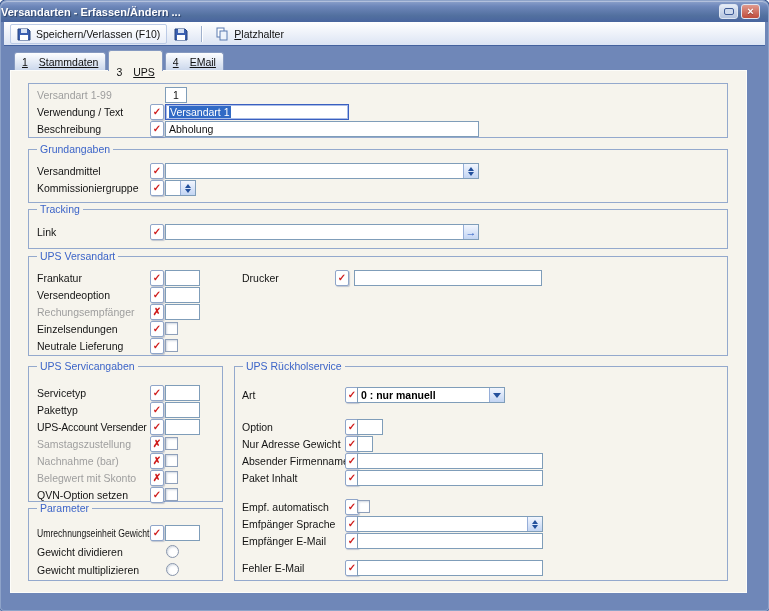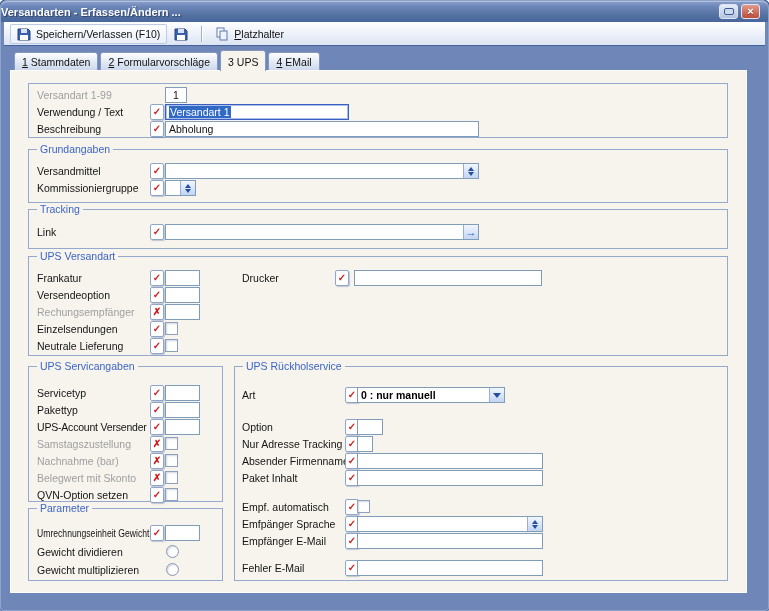--- a/index.html
+++ b/index.html
@@ -21,22 +21,22 @@
   .toolbar{position:absolute;top:22px;left:4px;right:4px;height:24px;background:linear-gradient(#ffffff,#dce4f3);
            border-bottom:1px solid #44629e;display:flex;align-items:center;padding-left:6px;box-sizing:border-box;}
   .tbtn{display:inline-flex;align-items:center;gap:5px;font-size:10.5px;color:#111;padding:2px 6px;border:1px solid transparent;border-radius:2px;cursor:pointer;}
   .tbtn.framed{border-color:#bccbe6;background:linear-gradient(#ffffff,#e9eef8);}
   .tsep{width:1px;height:16px;background:#9fb0cc;box-shadow:1px 0 0 #ffffff;margin:0 6px;}
   .u{text-decoration:underline;}
   
   .tabstrip{position:absolute;top:49px;left:14px;height:21px;display:flex;align-items:flex-end;z-index:3;}
   .tab{height:18px;box-sizing:border-box;padding:3px 7px 2px;margin-right:2px;font-size:10.5px;color:#111;
        background:linear-gradient(#fdfeff,#ccd8ec);border:1px solid #8599c0;border-bottom:none;border-radius:3px 3px 0 0;cursor:pointer;white-space:nowrap;}
-  .tab .tl{margin-left:3px;}
-  .tab.active{height:21px;padding-top:5px;background:#f6f4ed;position:relative;z-index:4;margin-bottom:-1px;}
+  .tab .tl{margin-left:11px;text-decoration:underline;}
+  .tab.active{height:21px;padding-top:15px;background:#f6f4ed;position:relative;z-index:4;margin-bottom:-1px;}
   
   .page{position:absolute;top:70px;left:10px;right:22px;bottom:18px;background:#f6f4ed;border:1px solid #fdfdfa;z-index:2;}
   .gbox{position:absolute;border:1px solid #94a9cd;background:#f6f4ed;box-sizing:border-box;}
   .gtitle{position:absolute;top:-7px;left:8px;background:#f6f4ed;padding:0 3px;font-size:10.5px;color:#3c64c8;white-space:nowrap;}
   .row{position:absolute;left:0;right:0;height:16px;}
   .lbl{position:absolute;left:8px;top:2px;font-size:10.5px;color:#141414;white-space:nowrap;}
   .lbl.r{left:7px;}
   .lbl.l2{left:213px;}
   .lbl.dis{color:#9e9e9e;}
   .lbl.cond{transform:scaleX(.82);transform-origin:0 50%;}
@@ -102,21 +102,20 @@
       <svg width="14" height="14" viewBox="0 0 14 14">
           <rect x="2" y="1" width="7" height="9" fill="#ffffff" stroke="#5a7ab0"></rect>
           <rect x="5" y="4" width="7" height="9" fill="#eef3fb" stroke="#5a7ab0"></rect>
         </svg>
       <span><span class="u">P</span><span>latzhalter</span></span>
     </span>
   </div>
 
   <div class="tabstrip">
     <span class="tab"><span class="u">1</span><span class="tl">Stammdaten</span></span>
-    <span class="tab"><span class="u">2</span><span class="tl">Formularvorschläge</span></span>
     <span class="tab active"><span>3</span><span class="tl">UPS</span></span>
     <span class="tab"><span class="u">4</span><span class="tl">EMail</span></span>
   </div>
 
   <div class="page">
 
     <div class="gbox" style="left:17px;top:12px;width:700px;height:55px">
       <div class="row" style="top:3px">
         <span class="lbl dis">Versandart 1-99</span>
         <input class="tf center" style="left: 136px; width: 22px;" value="1">
@@ -274,21 +273,21 @@
               <span class="tri-big"></span>
             </span>
           </div>
       </div>
       <div class="row" style="top:52px">
         <span class="lbl r">Option</span>
         <span class="ic r">✓</span>
         <input class="tf" style="left: 122px; width: 26px;">
       </div>
       <div class="row" style="top:69px">
-        <span class="lbl r">Nur Adresse Tracking</span>
+        <span class="lbl r">Nur Adresse Gewicht</span>
         <span class="ic r">✓</span>
         <input class="tf" style="left: 122px; width: 16px;">
       </div>
       <div class="row" style="top:86px">
         <span class="lbl r">Absender Firmenname</span>
         <span class="ic r">✓</span>
         <input class="tf" style="left: 122px; width: 186px;">
       </div>
       <div class="row" style="top:103px">
         <span class="lbl r">Paket Inhalt</span>

